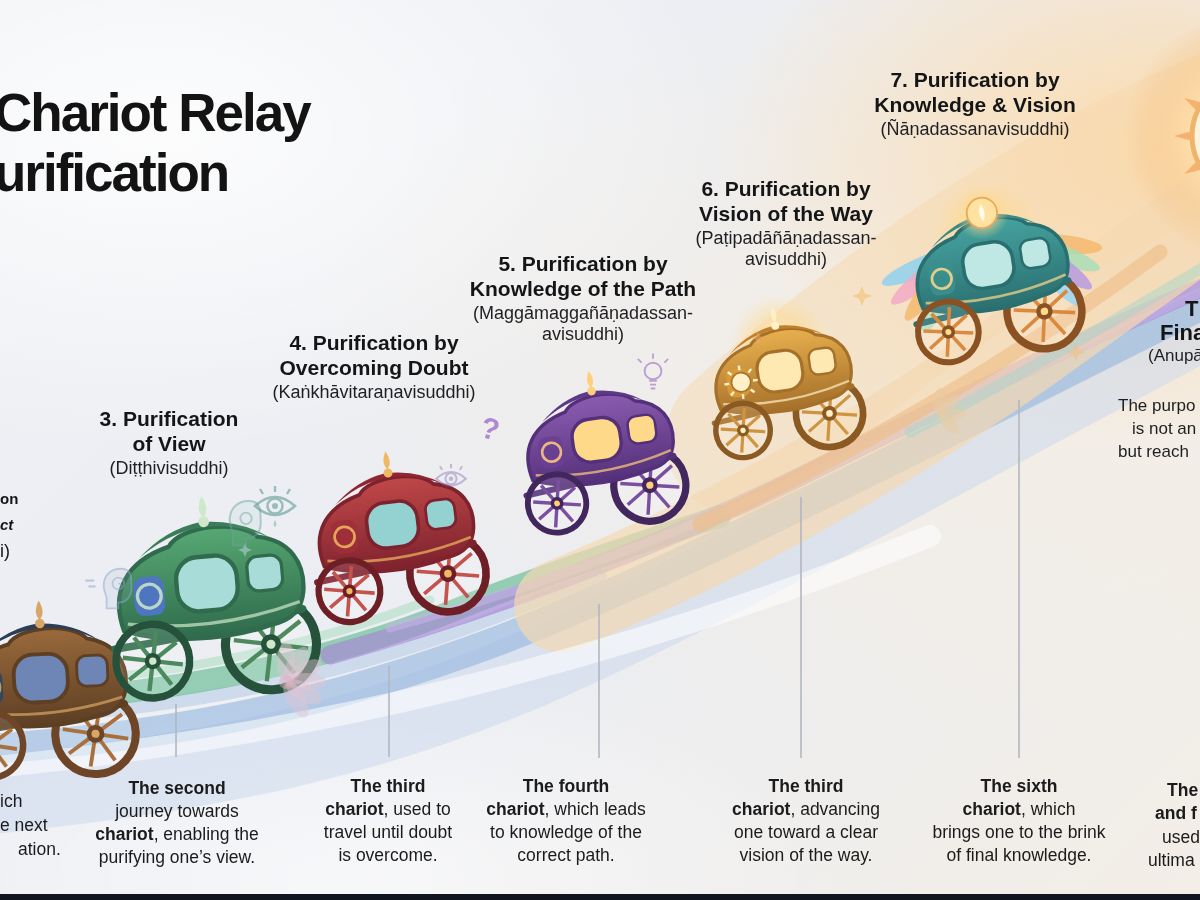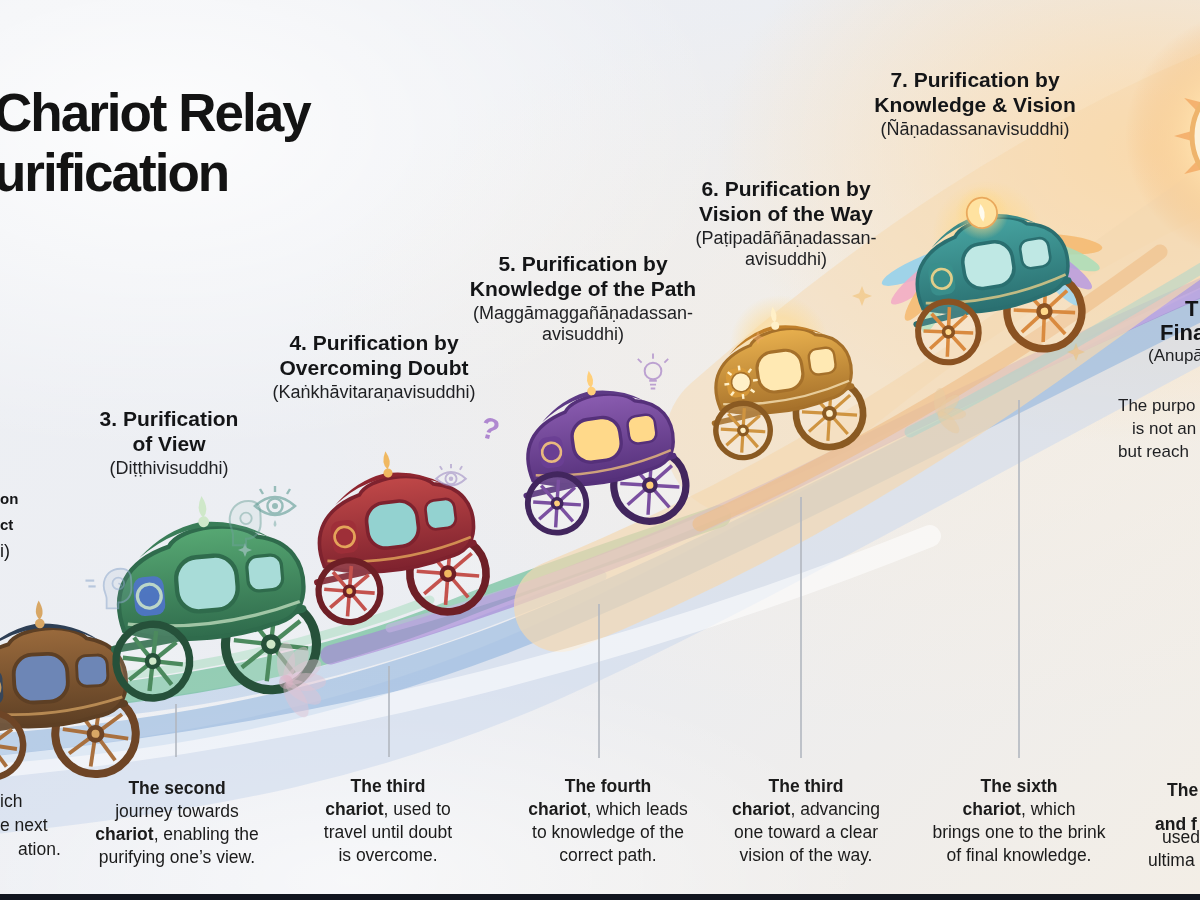--- a/index.html
+++ b/index.html
@@ -453,21 +453,21 @@
   <div class="stage" style="left:656px;top:176px;width:260px;">
     <div class="stage-h"><span>6. Purification by</span><br><span>Vision of the Way</span></div>
     <div class="stage-p"><span>(Paṭipadāñāṇadassan-</span><br><span>avisuddhi)</span></div>
   </div>
   <div class="stage" style="left:845px;top:67px;width:260px;">
     <div class="stage-h"><span>7. Purification by</span><br><span>Knowledge &amp; Vision</span></div>
     <div class="stage-p"><span>(Ñāṇadassanavisuddhi)</span></div>
   </div>
 
   <div class="frag" style="left:0;top:490px;">on</div>
-  <div class="frag" style="left:0;top:516px;">ct</div>
+  <div class="frag" style="left:0;top:516px;font-style:italic;">ct</div>
   <div class="frag rg" style="left:0;top:541px;">i)</div>
 
   <div class="rp-h" style="left:1185px;top:296px;">Th</div>
   <div class="rp-h" style="left:1160px;top:320px;">Fina</div>
   <div class="rp-p" style="left:1148px;top:346px;">(Anupā</div>
   <div class="rp-p" style="left:1118px;top:396px;">The purpo</div>
   <div class="rp-p" style="left:1132px;top:419px;">is not an</div>
   <div class="rp-p" style="left:1118px;top:442px;">but reach</div>
 
   <div class="capfrag" style="left:0;top:790px;">ich</div>
@@ -479,41 +479,41 @@
     <div>journey towards</div>
     <div><b>chariot</b><span>, enabling the</span></div>
     <div>purifying one’s view.</div>
   </div>
   <div class="cap" style="left:273px;top:775px;width:230px;">
     <div><b>The third</b></div>
     <div><b>chariot</b><span>, used to</span></div>
     <div>travel until doubt</div>
     <div>is overcome.</div>
   </div>
-  <div class="cap" style="left:488px;top:775px;width:240px;text-align:center;">
+  <div class="cap" style="left:446px;top:775px;width:240px;text-align:center;">
     <div><b>The fourth</b></div>
     <div><b>chariot</b><span>, which leads</span></div>
     <div>to knowledge of the</div>
     <div>correct path.</div>
   </div>
   <div class="cap" style="left:686px;top:775px;width:240px;">
     <div><b>The third</b></div>
     <div><b>chariot</b><span>, advancing</span></div>
     <div>one toward a clear</div>
     <div>vision of the way.</div>
   </div>
   <div class="cap" style="left:894px;top:775px;width:250px;">
     <div><b>The sixth</b></div>
     <div><b>chariot</b><span>, which</span></div>
     <div>brings one to the brink</div>
     <div>of final knowledge.</div>
   </div>
 
   <div class="capfrag b" style="left:1167px;top:779px;">The</div>
-  <div class="capfrag b" style="left:1155px;top:802px;margin-top:11px;">and f</div>
+  <div class="capfrag b" style="left:1155px;top:802px;">and f</div>
   <div class="capfrag" style="left:1162px;top:826px;">used</div>
   <div class="capfrag" style="left:1148px;top:849px;">ultima</div>
 
   <div class="icon" style="left:84px;top:566px;width:54px;opacity:.55;">
     <svg viewBox="-20 0 74 62" width="100%">
         <path d="M34,4 C16,2 7,14 7,27 C7,35 11,40 11,45 L11,58 L27,58 L27,50 C38,50 45,42 45,31 C45,15 45,6 34,4 Z" fill="rgba(150,175,205,.25)" stroke="#8fa9cc" stroke-width="2.5"></path>
         <circle cx="27" cy="24" r="8" fill="none" stroke="#8fa9cc" stroke-width="2.5"></circle>
         <path d="M27,24 a4,4 0 0 1 4,4" fill="none" stroke="#8fa9cc" stroke-width="2"></path>
         <line x1="-18" y1="20" x2="-6" y2="20" stroke="#8fa9cc" stroke-width="3"></line>
         <line x1="-14" y1="28" x2="-4" y2="28" stroke="#8fa9cc" stroke-width="3"></line>

